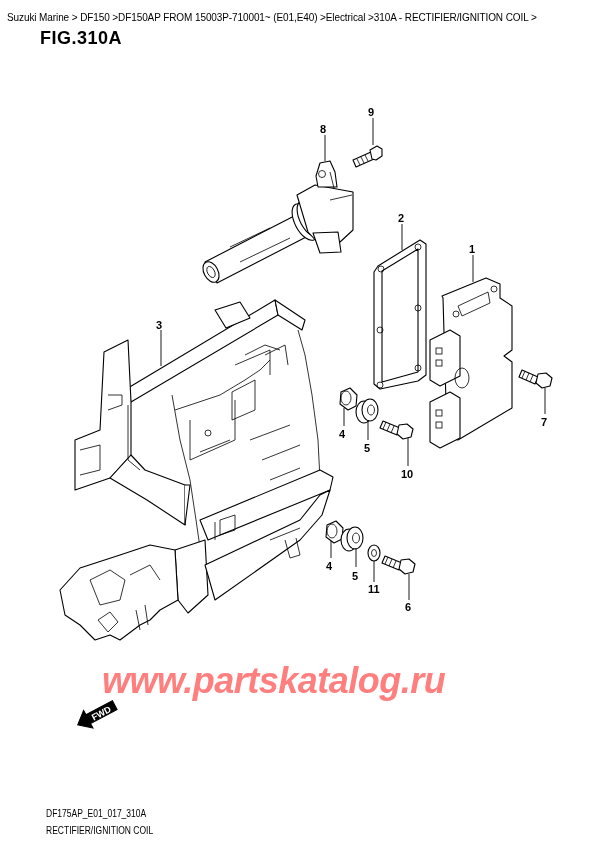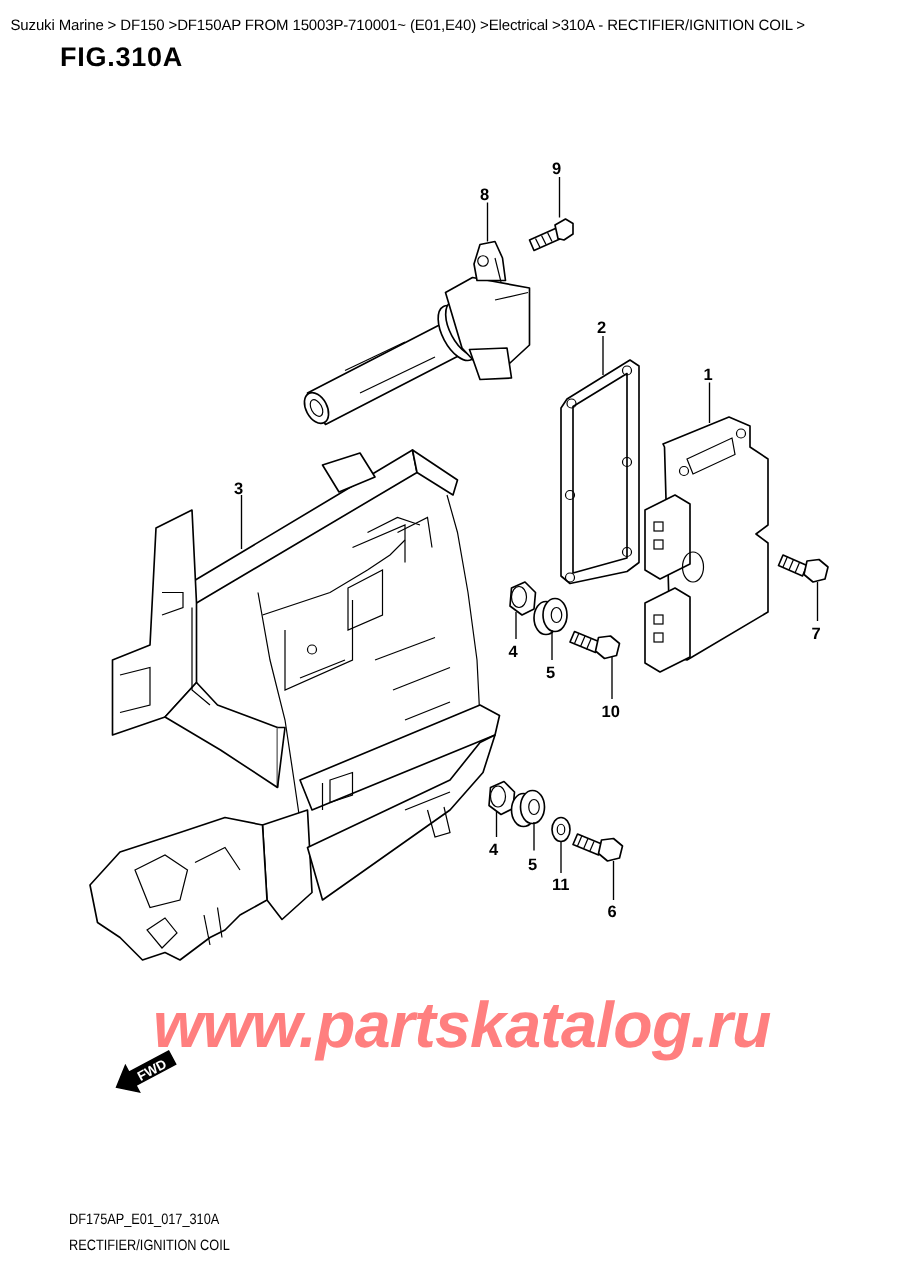--- a/index.html
+++ b/index.html
@@ -1,21 +1,21 @@
 <!DOCTYPE html>
 <html><head>
   <meta charset="utf-8">
   <style>
     html, body { margin: 0; padding: 0; background: #ffffff; }
     body { width: 600px; height: 848px; position: relative; overflow: hidden; font-family: "Liberation Sans", sans-serif; color: #000; }
     .breadcrumb { position: absolute; left: 7px; top: 12px; font-size: 10px; white-space: nowrap; letter-spacing: -0.1px; }
     .fig-title { position: absolute; left: 40px; top: 28px; font-size: 18px; font-weight: bold; letter-spacing: 0.5px; font-family: "Liberation Sans", sans-serif; }
     .diagram { position: absolute; left: 0; top: 0; width: 600px; height: 848px; }
     .callout { font-family: "Liberation Sans", sans-serif; font-size: 11px; font-weight: bold; fill: #000; }
-    .watermark { position: absolute; left: 102px; top: 660px; font-size: 43px; font-weight: bold; font-style: italic; color: #ff7f7f; letter-spacing: -0.5px; font-family: "Liberation Sans", sans-serif; white-space: nowrap; }
+    .watermark { position: absolute; left: 102px; top: 660px; font-size: 36px; font-weight: bold; font-style: italic; color: #ff7f7f; letter-spacing: -0.5px; font-family: "Liberation Sans", sans-serif; white-space: nowrap; }
     .footer-code { position: absolute; left: 46px; top: 808px; font-size: 10px; font-family: "Liberation Sans", sans-serif; transform: scaleX(0.85); transform-origin: left; }
     .footer-name { position: absolute; left: 46px; top: 825px; font-size: 10px; font-family: "Liberation Sans", sans-serif; transform: scaleX(0.85); transform-origin: left; }
     .part { stroke: #000; stroke-width: 1.1; fill: #fff; stroke-linejoin: round; }
     .thin { stroke: #000; stroke-width: 0.8; fill: none; }
     .leader { stroke: #000; stroke-width: 0.9; fill: none; }
   </style>
 </head>
 <body>
 
 <div class="breadcrumb">Suzuki Marine &gt; DF150 &gt;DF150AP FROM 15003P-710001~ (E01,E40) &gt;Electrical &gt;310A - RECTIFIER/IGNITION COIL &gt;</div>

